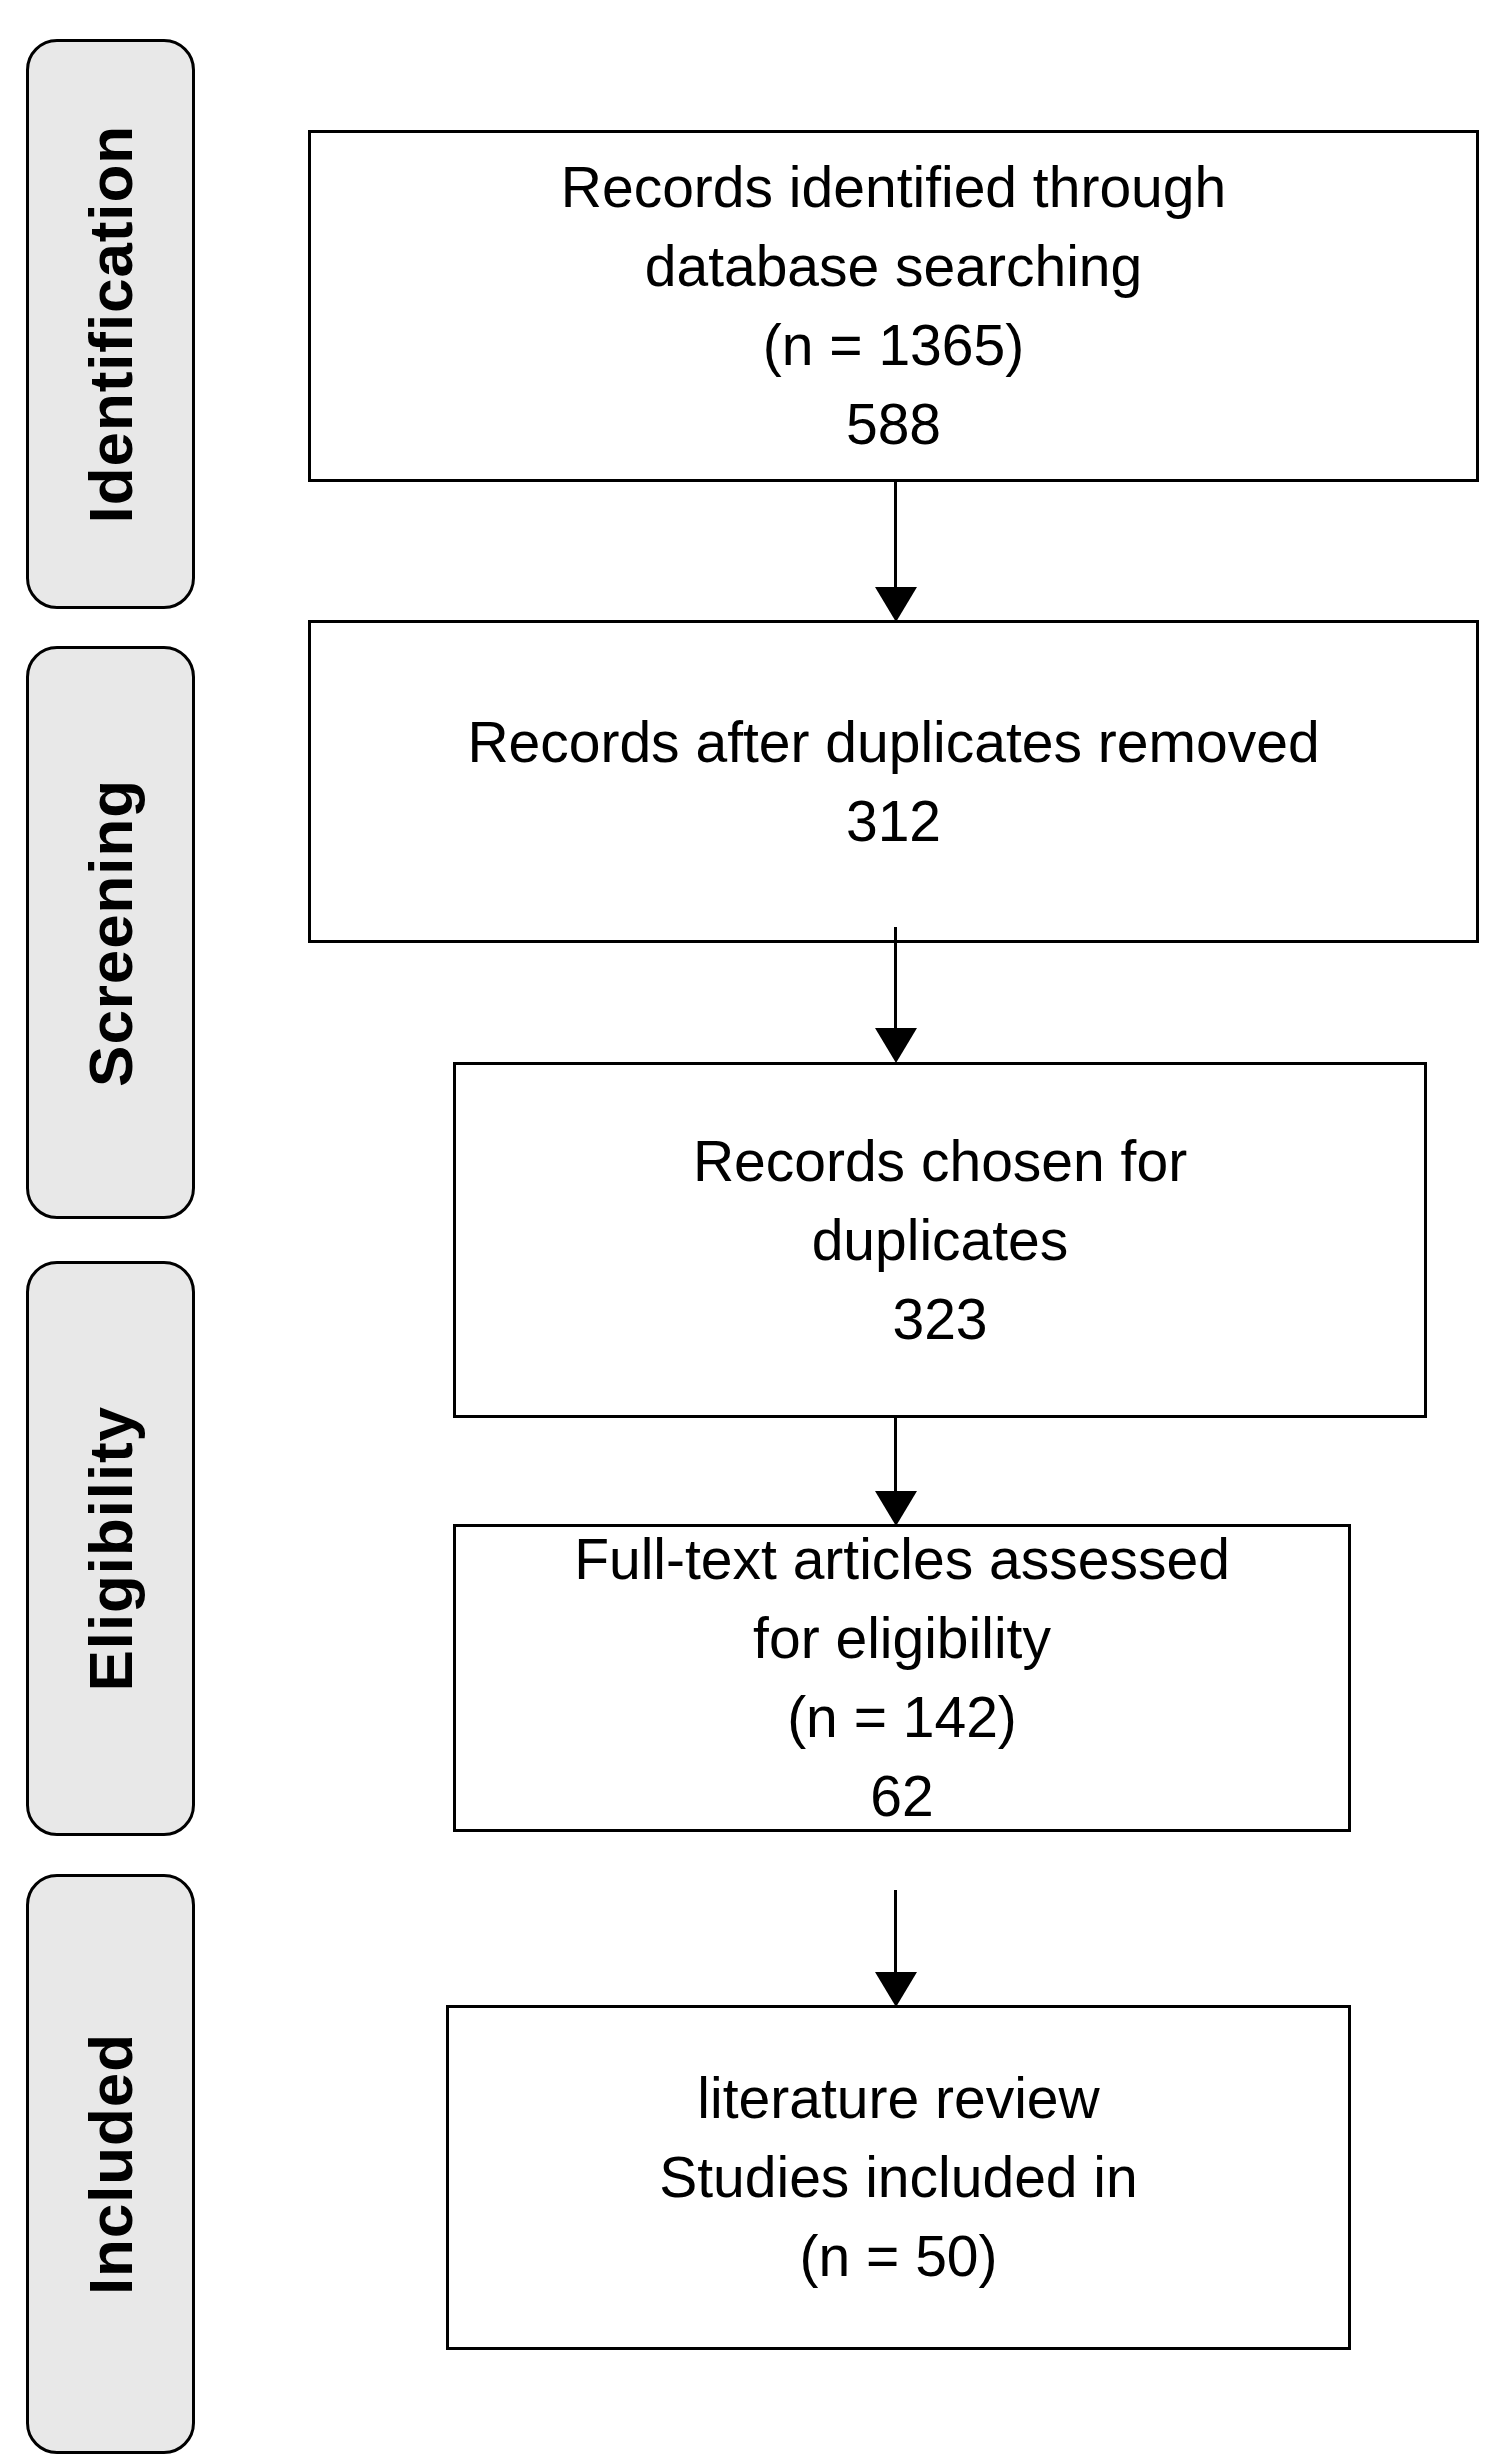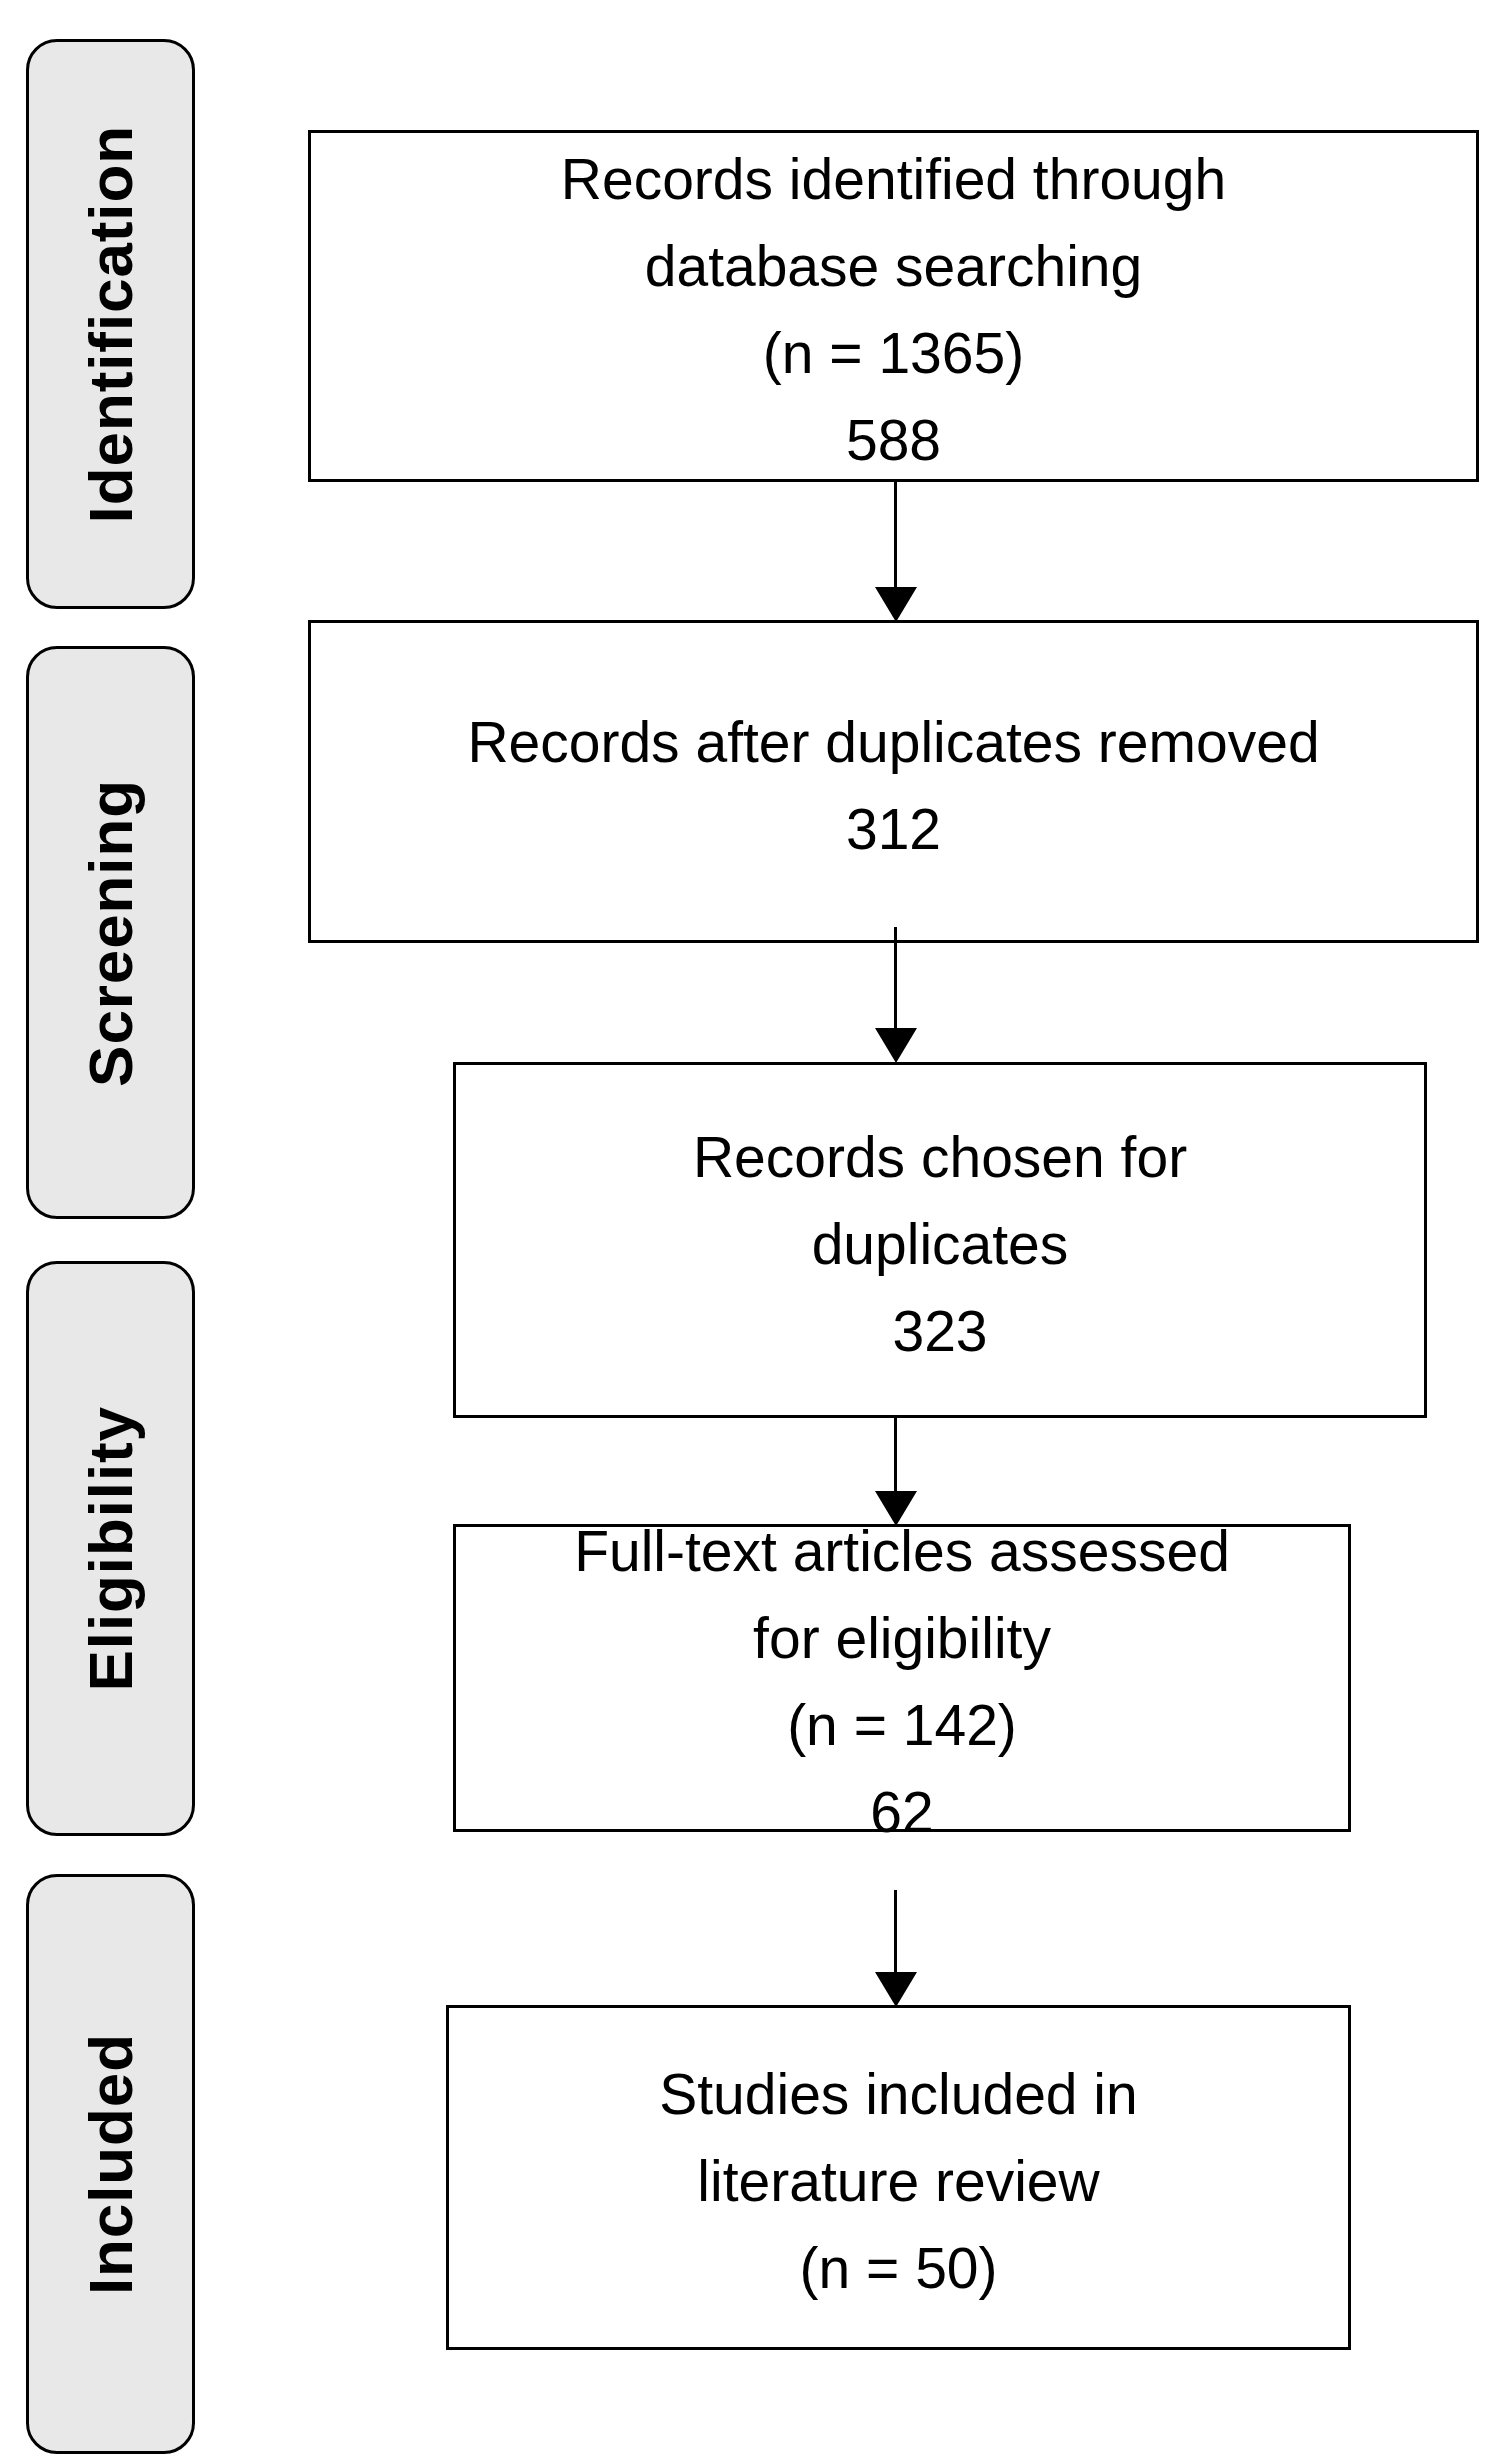--- a/index.html
+++ b/index.html
@@ -36,21 +36,21 @@
   .flow-box{
     position:absolute;
     background:#ffffff;
     border:3.5px solid var(--ink,#000000);
     box-sizing:border-box;
     display:flex;flex-direction:column;
     align-items:center;justify-content:center;
     text-align:center;
     font-size:57px;line-height:79px;
   }
-  .box-line{white-space:pre-wrap;margin-top:8px;}
+  .box-line{white-space:pre-wrap;}
   .b1{left:308px;top:130px;width:1171px;height:352px}
   .b2{left:308px;top:620px;width:1171px;height:323px}
   .b3{left:453px;top:1062px;width:974px;height:356px}
   .b4{left:453px;top:1524px;width:898px;height:308px}
   .b5{left:446px;top:2005px;width:905px;height:345px}
 
   
   .arrow{
     position:absolute;left:875px;width:41px;
     display:flex;flex-direction:column;align-items:center;
@@ -105,22 +105,22 @@
   </div>
 
   <div class="flow-box b4">
     <span class="box-line">Full-text articles assessed</span>
     <span class="box-line">for eligibility</span>
     <span class="box-line">(n = 142)</span>
     <span class="box-line">62</span>
   </div>
 
   <div class="flow-box b5">
+    <span class="box-line">literature review</span>
     <span class="box-line">Studies included in</span>
-    <span class="box-line">literature review</span>
     <span class="box-line">(n = 50)</span>
   </div>
 
   <div class="arrow a1">
     <div class="arrow-shaft"></div>
     <div class="arrow-head"></div>
   </div>
   <div class="arrow a2">
     <div class="arrow-shaft"></div>
     <div class="arrow-head"></div>

